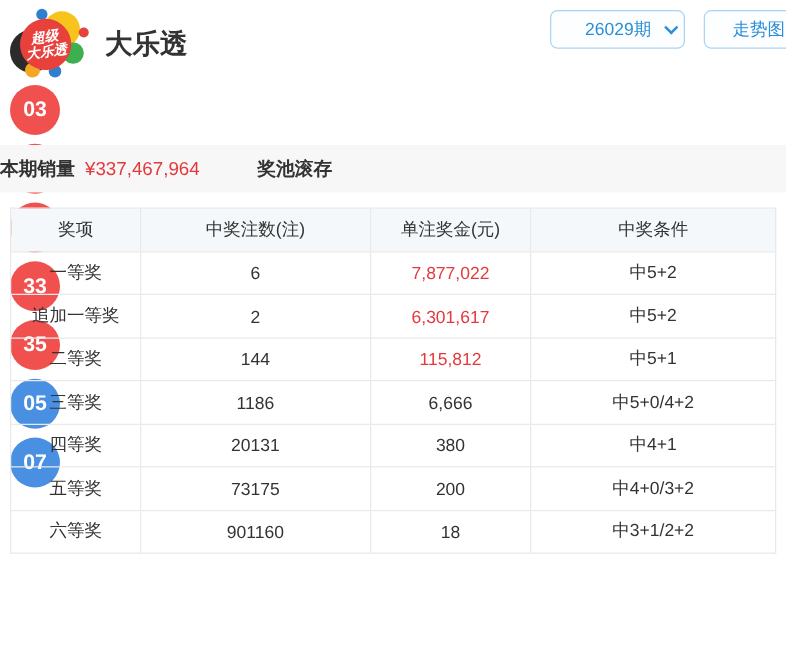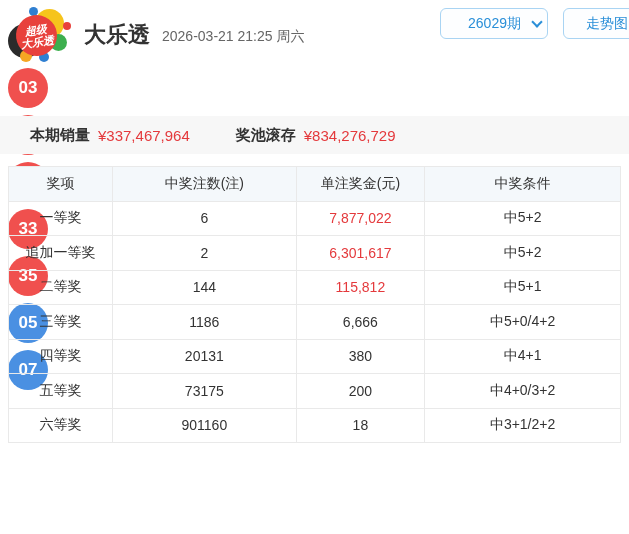--- a/index.html
+++ b/index.html
@@ -45,21 +45,21 @@
 
   
   .balls { position:absolute; top:68px; left:8px; display:flex; gap:7px;flex-direction:column; }
   .ball { width:40px; height:40px; border-radius:50%; color:#fff; font-weight:bold; font-size:17px;
           display:flex; align-items:center; justify-content:center; }
   .ball.front { background:var(--ball-red,#f0504e); }
   .ball.back  { background:var(--ball-blue,#4a90e2); }
 
   
   .sales { position:absolute; top:116px; left:0; width:629px; height:38px; background:#f7f7f7;
-           display:flex; align-items:center; padding-left:30px; font-size:15px; }
+           display:flex; align-items:center; font-size:15px; }
   .sales .label { font-weight:bold; color:#333; }
   .sales .value { color:var(--value-red,#e4393c); margin-left:8px; }
   .sales .group2 { margin-left:46px; display:flex; align-items:center; }
 
   
   .table-wrap { position:absolute; top:166px; left:8px; width:613px; }
   table { width:100%; border-collapse:collapse; table-layout:fixed; font-size:14px; color:#333; }
   th, td { border:1px solid #e9e9e9; text-align:center; height:34.5px; padding:0; font-weight:normal; }
   thead th { background:#f4f8fb; color:#333; }
   td.red { color:var(--value-red,#e4393c);border-radius:14px; }
@@ -78,21 +78,20 @@
       <i class="c-blue1"></i>
         <i class="c-blue2"></i>
         <i class="c-orange"></i>
         <i class="c-red2"></i>
       <i class="c-main">
         <span>超级</span>
         <span>大乐透</span>
       </i>
     </div>
     <div class="title">大乐透</div>
-    <div class="datetime">2026-03-21 21:25 周六</div>
   </div>
 
   <div class="issue-select">
     <span>26029期</span>
     <span class="chev"></span>
   </div>
   <div class="trend-btn">
     <span>走势图</span>
   </div>
 
@@ -104,21 +103,20 @@
     <span class="ball front">35</span>
     <span class="ball back">05</span>
     <span class="ball back">07</span>
   </div>
 
   <div class="sales">
     <span class="label">本期销量</span>
     <span class="value">¥337,467,964</span>
     <span class="group2">
       <span class="label">奖池滚存</span>
-      <span class="value">¥834,276,729</span>
     </span>
   </div>
 
   <div class="table-wrap">
     <table>
       <colgroup>
           <col class="c1">
           <col class="c2">
           <col class="c3">
           <col class="c4">

